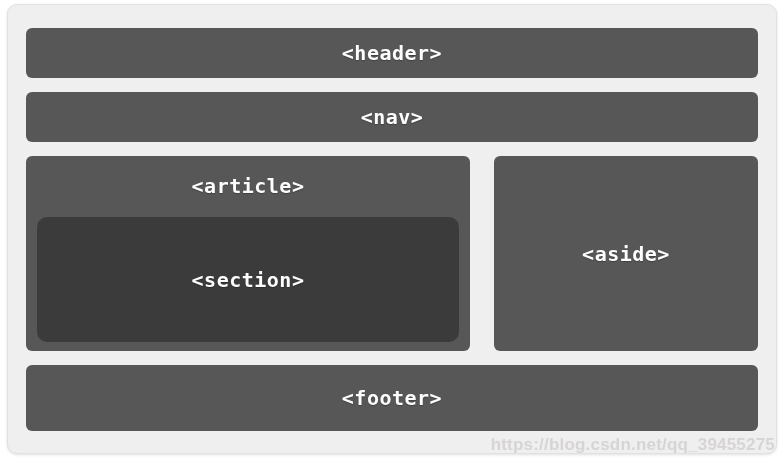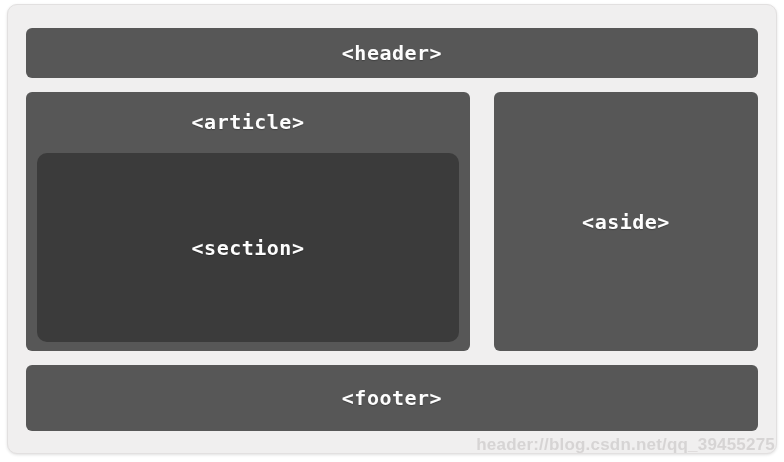--- a/index.html
+++ b/index.html
@@ -101,33 +101,36 @@
 </head>
 <body>
 
 <div class="stage">
   <div class="panel">
 
     <div class="box bar">
       <span>&lt;header&gt;</span>
     </div>
 
+    <div class="box bar">
+      <span>&lt;nav&gt;</span>
+    </div>
 
     <div class="middle-row">
       <div class="box article-box">
         <div class="article-label">&lt;article&gt;</div>
         <div class="section-box">
           <span>&lt;section&gt;</span>
         </div>
       </div>
       <div class="box aside-box">
         <span>&lt;aside&gt;</span>
       </div>
     </div>
 
     <div class="box bar footer-bar">
       <span>&lt;footer&gt;</span>
     </div>
 
   </div>
 
-  <div class="watermark">header://blog.csdn.net/qq_39455275</div>
+  <div class="watermark">https://blog.csdn.net/qq_39455275</div>
 </div>
 
 </body></html>

